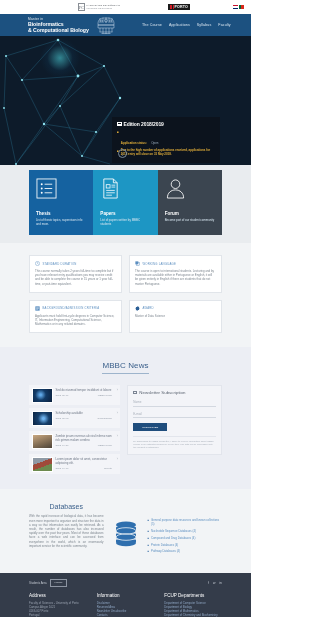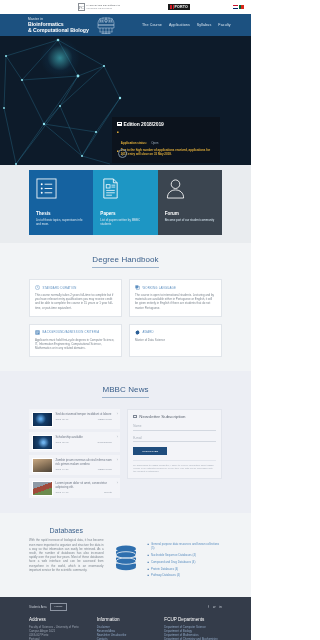--- a/index.html
+++ b/index.html
@@ -298,23 +298,20 @@
           <circle cx="11" cy="6.5" r="4.5" fill="none" stroke="#fff" stroke-width="0.9"></circle>
           <path d="M2.5 21c0-5.5 3.8-8.5 8.5-8.5s8.5 3 8.5 8.5z" fill="none" stroke="#fff" stroke-width="0.9"></path>
         </svg>
         <div class="card-title">Forum</div>
         <div class="card-desc">Become part of our student community</div>
       </div>
     </div>
   </div>
 
   <div class="handbook">
-    <div class="sec-title">
-      <span>Degree Handbook</span>
-    </div>
     <div class="hb-grid">
       <div class="hb-card">
         <div class="hb-head">
           <svg class="hb-ico" viewBox="0 0 10 10">
             <circle cx="5" cy="5" r="4.2" fill="none" stroke="#5d8fc0" stroke-width="0.9"></circle>
             <path d="M5 2.5V5l2 1.3" fill="none" stroke="#5d8fc0" stroke-width="0.9"></path>
           </svg>
           <span class="hb-label">STANDARD DURATION</span>
         </div>
         <div class="hb-body">This course normally takes 2 years full-time to complete but if you have relevant entry qualifications you may receive credit and be able to complete the course in 15 years or 1 year full-time, or part-time equivalent.</div>

